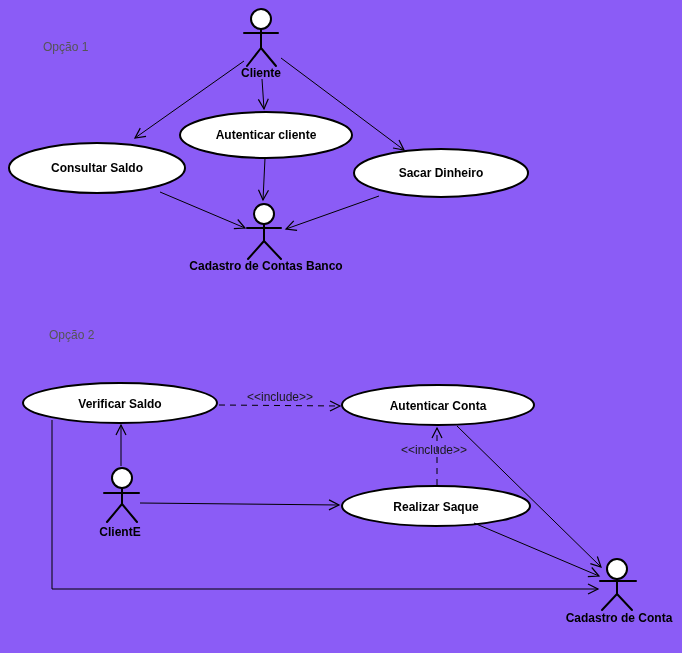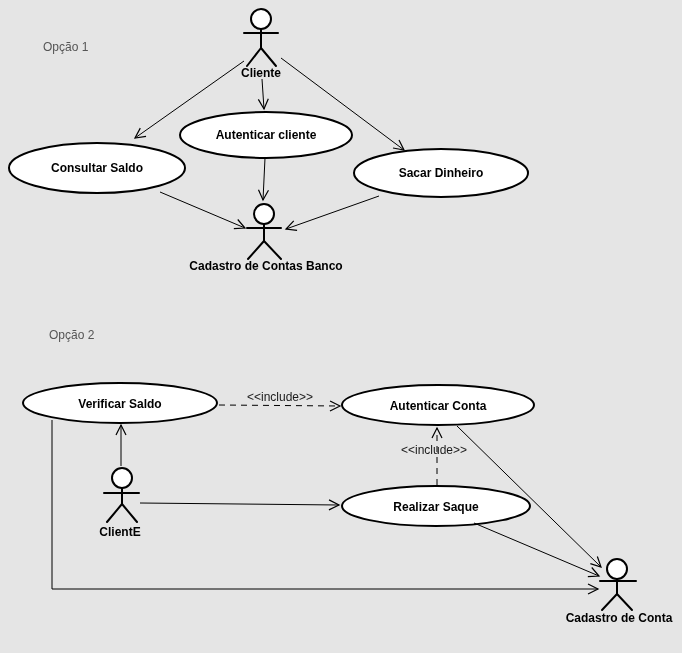--- a/index.html
+++ b/index.html
@@ -7,21 +7,21 @@
     padding: 0;
     background: #ffffff;
     width: 682px;
     height: 653px;
     font-family: "Liberation Sans", sans-serif;
   }
   #diagram-root {
     position: relative;
     width: 682px;
     height: 653px;
-    background: #e5e5e5;
+    background: #8b5cf6;
   }
   svg text {
     font-family: "Liberation Sans", sans-serif;
   }
   .uc-label {
     font-size: 12px;
     font-weight: bold;
     fill: #000000;
     text-anchor: middle;
   }

